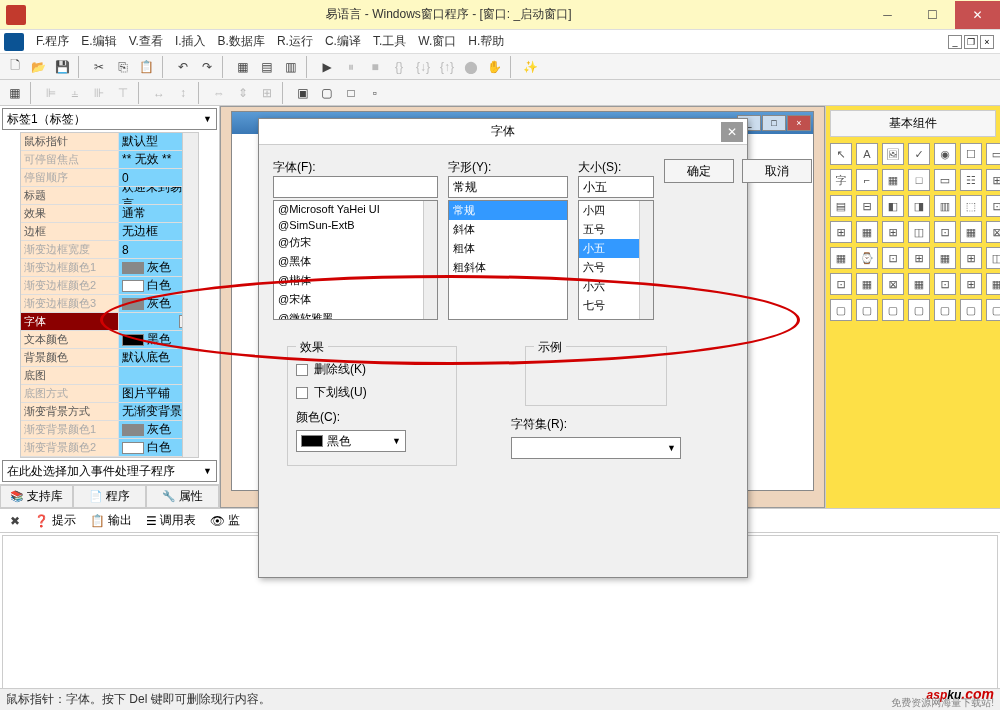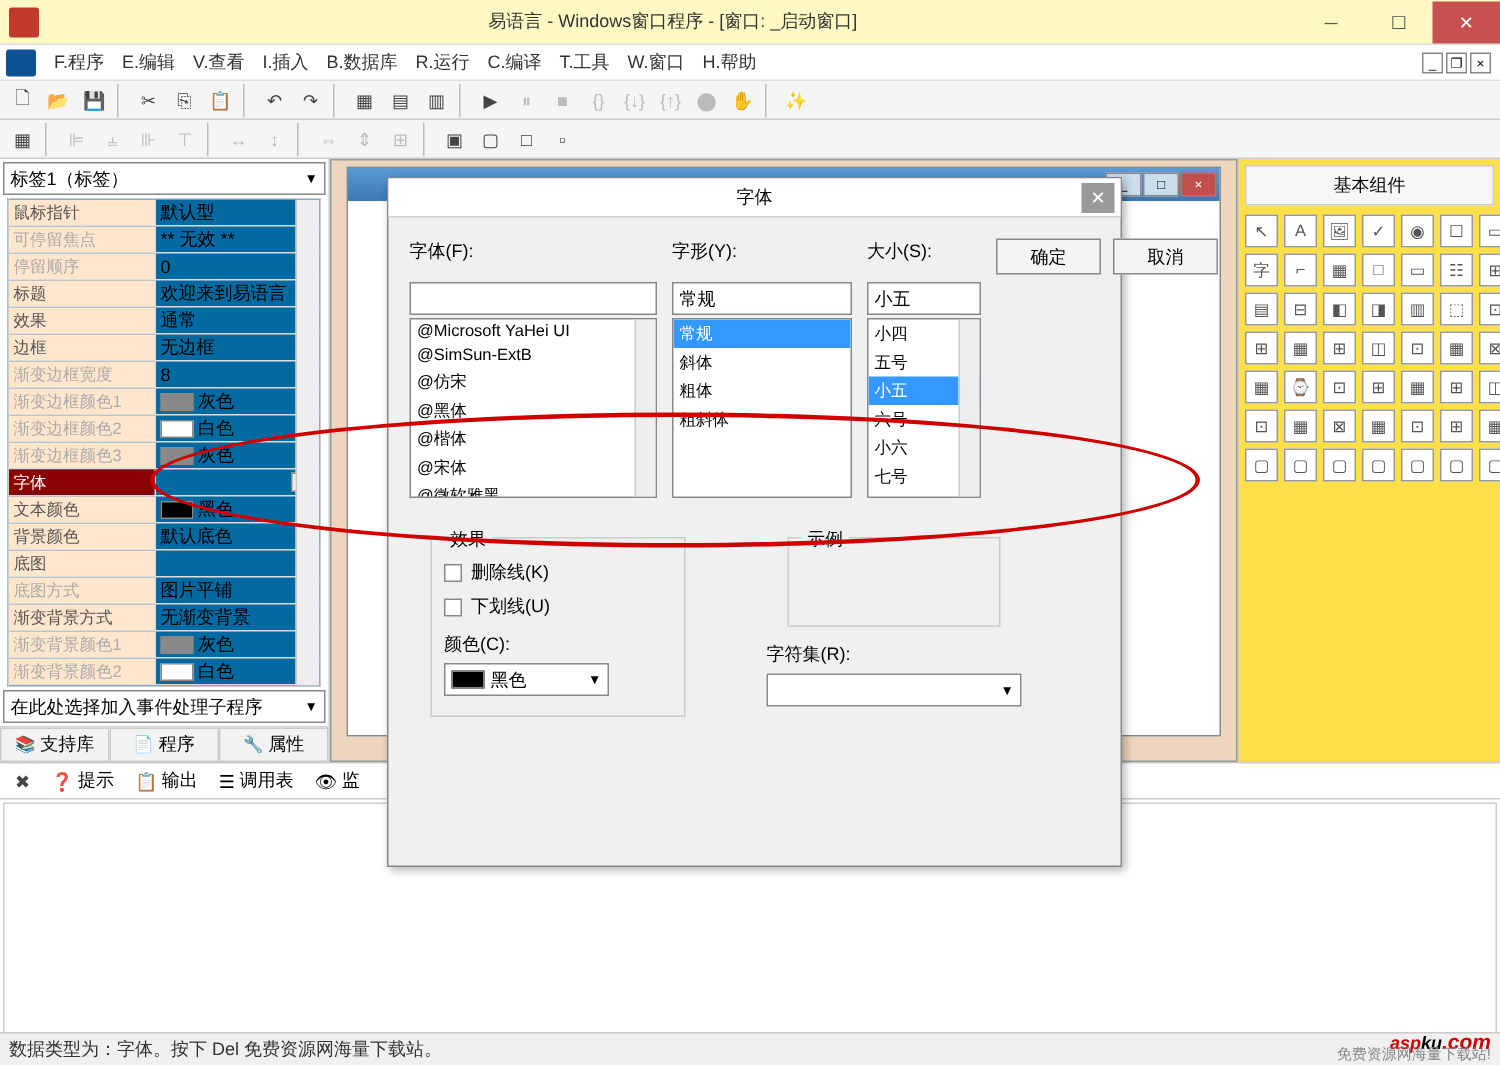--- a/index.html
+++ b/index.html
@@ -16,21 +16,21 @@
 .mdibtns{margin-left:auto;display:flex;gap:2px;padding-right:6px}
 .mdibtn{width:14px;height:14px;border:1px solid #888;font-size:9px;display:flex;align-items:center;justify-content:center}
 .toolbar{height:26px;background:#f5f5f5;border-bottom:1px solid #ccc;display:flex;align-items:center;padding:0 4px;gap:2px}
 .tbtn{width:22px;height:22px;border:1px solid transparent;display:flex;align-items:center;justify-content:center;color:#444}
 .tsep{width:6px;height:22px;border-left:1px solid #bbb;margin:0 2px}
 .toolbar2{height:26px;background:#f5f5f5;border-bottom:1px solid #ccc;display:flex;align-items:center;padding:0 4px;gap:2px}
 .body{display:flex;height:calc(710px - 30px - 24px - 26px - 26px - 180px - 22px);position:relative}
 .left{width:220px;background:#fff;border-right:1px solid #ccc;display:flex;flex-direction:column}
 .combo{height:22px;border:1px solid #888;margin:2px;display:flex;align-items:center;padding:0 4px;background:#fff;justify-content:space-between}
 .combo .arr{font-size:9px}
-.proplist{flex:1;overflow:hidden;border:1px solid #ccc;margin:0 5px;background:#0369a1;position:relative}
+.proplist{flex:1;overflow:hidden;border:1px solid #ccc;margin:0 20px;background:#7dd3fc;position:relative}
 .prow{display:flex;height:18px;border-bottom:1px solid #ddd}
 .pname{width:98px;background:#ffe6cc;padding:1px 3px;color:#555;border-right:1px solid #ddd;font-size:11px;white-space:nowrap;overflow:hidden}
 .pname.disabled{color:#aaa}
 .pname.sel{background:#8b0000;color:#fff}
 .pval{flex:1;padding:1px 3px;font-size:11px;display:flex;align-items:center;gap:3px;overflow:hidden}
 .swatch{width:22px;height:12px;border:1px solid #888;display:inline-block}
 .pval .ell{margin-left:auto;border:1px solid #888;padding:0 3px;font-size:10px;background:#eee}
 .pscroll{position:absolute;right:0;top:0;width:16px;bottom:0;background:#eee;border-left:1px solid #ccc}
 .lefttabs{height:24px;display:flex;border-top:1px solid #ccc}
 .ltab{flex:1;display:flex;align-items:center;justify-content:center;gap:3px;border:1px solid #ccc;background:#f2f2f2;font-size:11px}
@@ -41,21 +41,21 @@
 .dtbtn.close{background:#c0504d;color:#fff}
 .right{width:175px;background:#fde047;border-left:1px solid #ccc;padding:4px}
 .rtitle{text-align:center;padding:4px 0;border:1px solid #ccc;background:#f7f7f7;margin-bottom:6px}
 .palette{display:grid;grid-template-columns:repeat(7,22px);gap:4px}
 .pbtn{width:22px;height:22px;border:1px solid #999;background:#fff;display:flex;align-items:center;justify-content:center;font-size:11px;color:#555}
 .fontdlg{position:absolute;left:258px;top:118px;width:490px;height:460px;background:#f0f0f0;border:1px solid #888;box-shadow:2px 2px 6px rgba(0,0,0,0.3);z-index:100}
 .fdtitle{height:26px;background:#fff;display:flex;align-items:center;justify-content:center;position:relative;border-bottom:1px solid #ccc}
 .fdclose{position:absolute;right:4px;top:3px;width:22px;height:20px;background:#999;color:#fff;display:flex;align-items:center;justify-content:center}
 .fdbody{padding:14px;display:flex;gap:10px}
 .fdcol{display:flex;flex-direction:column}
-.fdlabel{margin-bottom:12px}
+.fdlabel{margin-bottom:0}
 .fdinput{height:22px;border:1px solid #888;padding:0 4px;background:#fff}
 .fdlist{border:1px solid #888;background:#fff;height:120px;overflow:hidden;margin-top:2px;position:relative}
 .fditem{padding:2px 4px;font-size:11px}
 .fditem.sel{background:#3399ff;color:#fff}
 .fdlist .scr{position:absolute;right:0;top:0;bottom:0;width:14px;background:#eee;border-left:1px solid #ccc}
 .fdbtns{display:flex;flex-direction:row;gap:8px}
 .fdbtn{width:70px;height:24px;border:1px solid #888;background:#f5f5f5;display:flex;align-items:center;justify-content:center}
 .fdgroup{border:1px solid #ccc;margin:6px 14px;padding:8px;position:relative}
 .fdgroup .gt{position:absolute;top:-8px;left:8px;background:#f0f0f0;padding:0 4px}
 .fdrow{display:flex;gap:40px;margin:6px 14px}
@@ -362,21 +362,21 @@
     <div class="tbtn">✖</div>
     <div class="btab">❓<span>提示</span></div>
     <div class="btab">📋<span>输出</span></div>
     <div class="btab">☰<span>调用表</span></div>
     <div class="btab">👁<span>监</span></div>
   </div>
   <div class="btxt"></div>
 </div>
 
 <div class="status">
-  <span>数据类型为：字体。按下 Del 免费资源网海量下载站。</span>
+  <span>鼠标指针：字体。按下 Del 键即可删除现行内容。</span>
 </div>
 
 <div class="fontdlg">
   <div class="fdtitle">
     <span>字体</span>
     <div class="fdclose">✕</div>
   </div>
   <div class="fdbody">
     <div class="fdcol" style="width:170px">
       <div class="fdlabel">字体(F):</div>

